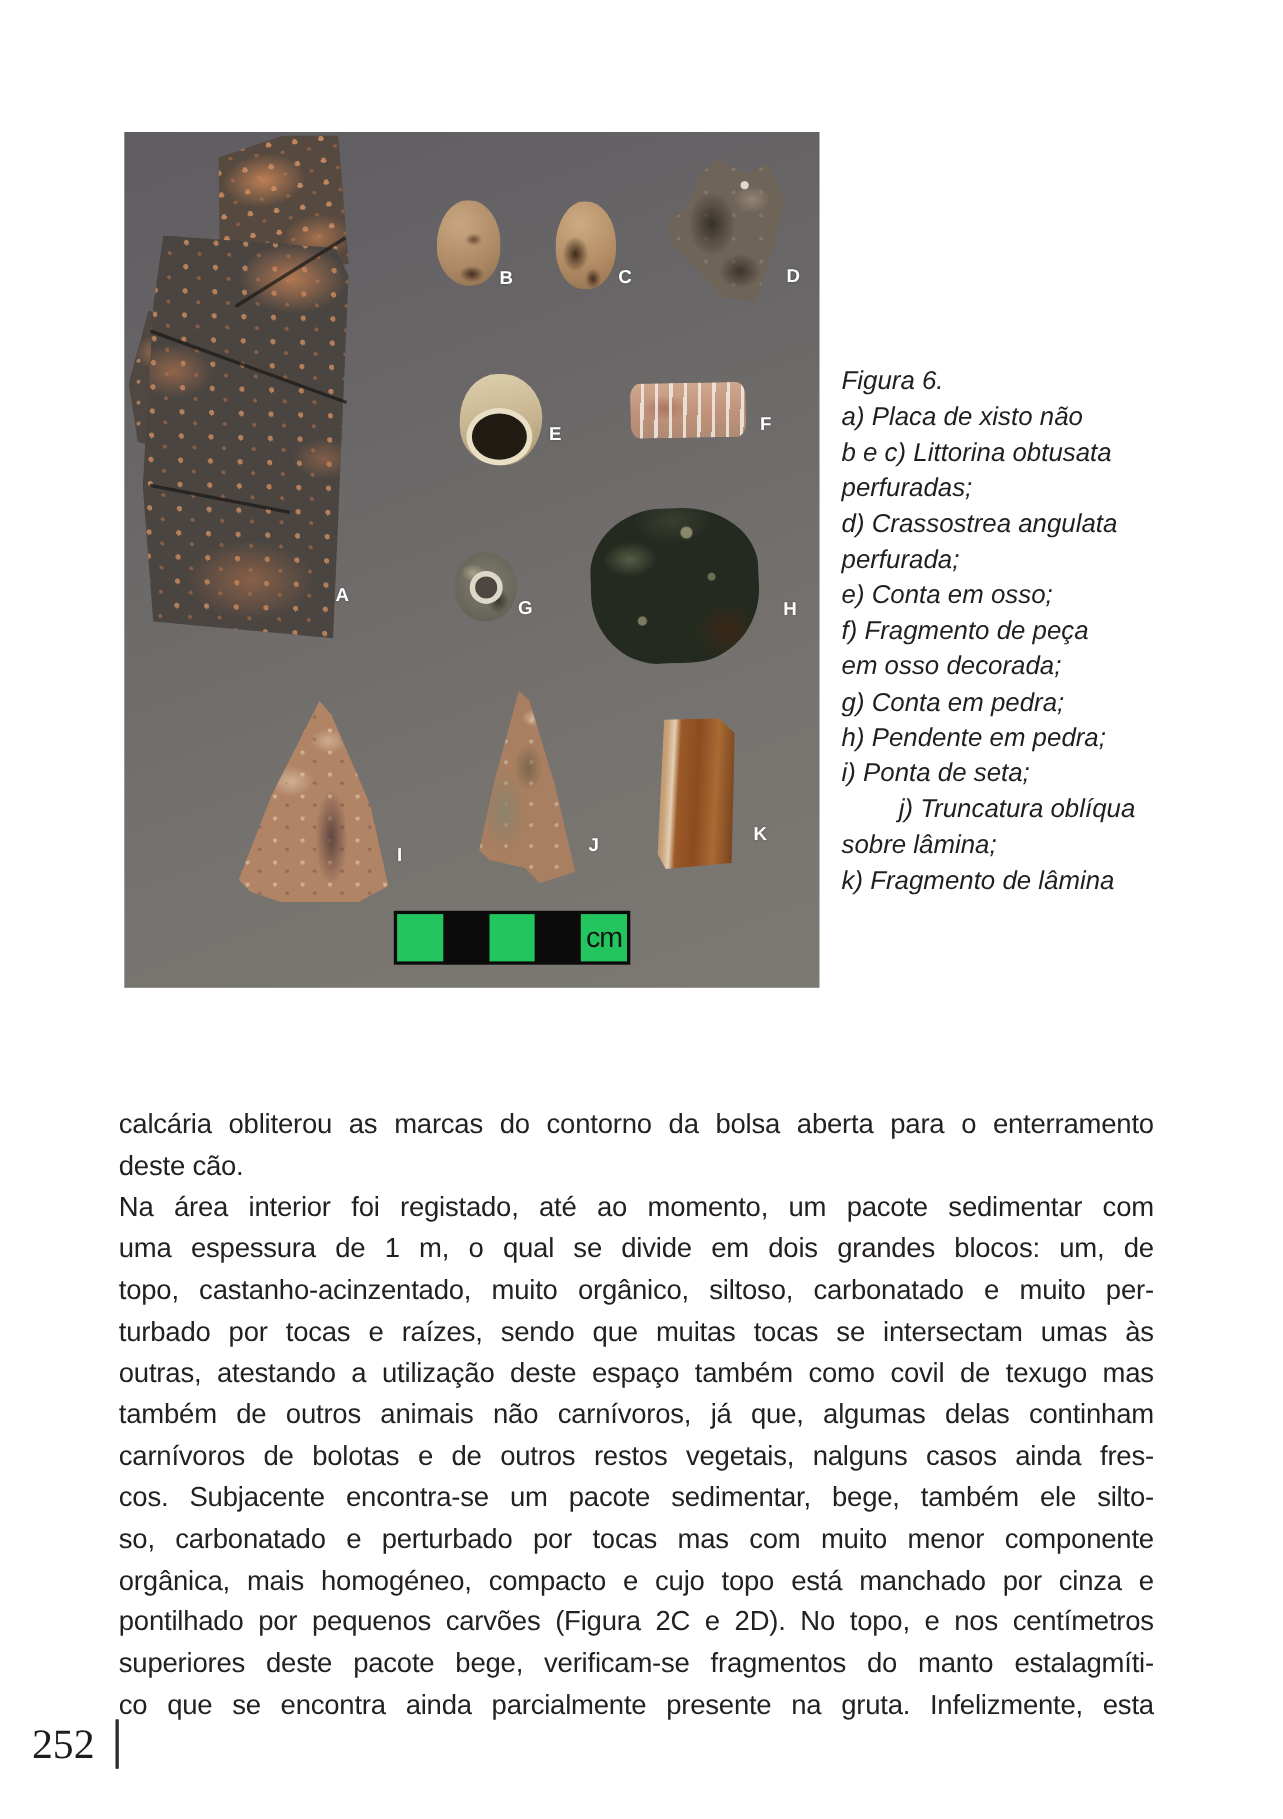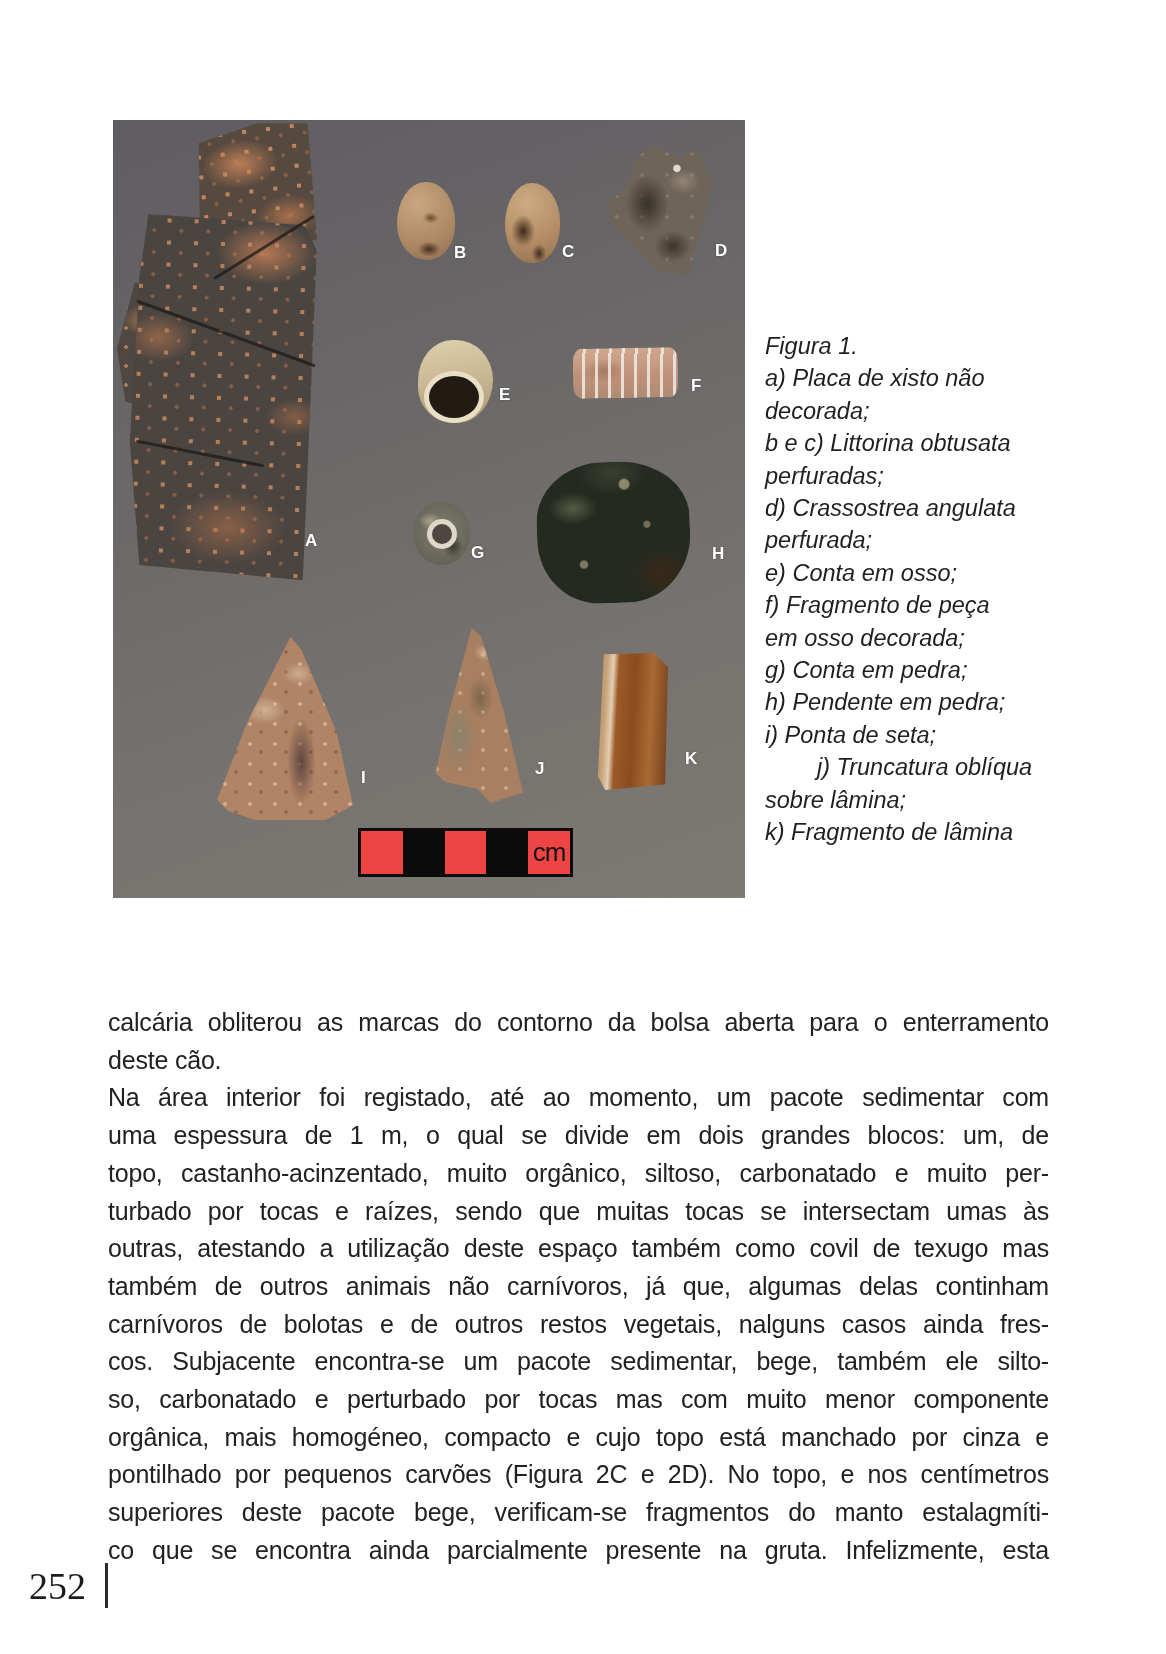--- a/index.html
+++ b/index.html
@@ -138,21 +138,21 @@
     background:linear-gradient(93deg,#b3835a 0%,#c9a379 16%,#e3ceb3 24%,#9c5a28 31%,#8a4c20 52%,#a96a33 74%,#6f3d1c 100%);}
 
   
   .alabel{position:absolute;color:#ffffff;font-weight:bold;font-size:17px;line-height:17px;
     font-family:"Liberation Sans",sans-serif;text-shadow:0 0 2px rgba(0,0,0,.35);}
 
   
   .scalebar{position:absolute;left:245px;top:708px;width:215px;height:49px;background:#0b0b0b;
     padding:3px;box-sizing:border-box;display:flex;}
   .scalebar .cell{flex:1;}
-  .scalebar .w{background:#ef4444;}
+  .scalebar .w{background:#22c55e;}
   .scalebar .k{background:transparent;}
   .cm{display:flex;align-items:center;justify-content:center;color:#141414;
     font-size:26px;font-family:"Liberation Sans",sans-serif;letter-spacing:-1px;}
 
   
   .caption{position:absolute;left:765px;top:330px;width:270px;color:#211e1f;
     font-style:italic;font-size:23.5px;line-height:32.4px;white-space:nowrap;}
 
   
   .bodytext{position:absolute;left:108px;top:1004px;width:941px;color:#242022;
@@ -212,23 +212,22 @@
     <div class="scalebar">
       <div class="cell w"></div>
       <div class="cell k"></div>
       <div class="cell w"></div>
       <div class="cell k"></div>
       <div class="cell w cm">cm</div>
     </div>
   </div>
 
   <div class="caption">
-    <div>Figura 1.</div>
+    <div>Figura 6.</div>
     <div>a) Placa de xisto não</div>
-    <div>decorada;</div>
     <div>b e c) Littorina obtusata</div>
     <div>perfuradas;</div>
     <div>d) Crassostrea angulata</div>
     <div>perfurada;</div>
     <div>e) Conta em osso;</div>
     <div>f) Fragmento de peça</div>
     <div>em osso decorada;</div>
     <div>g) Conta em pedra;</div>
     <div>h) Pendente em pedra;</div>
     <div>i) Ponta de seta;</div>

